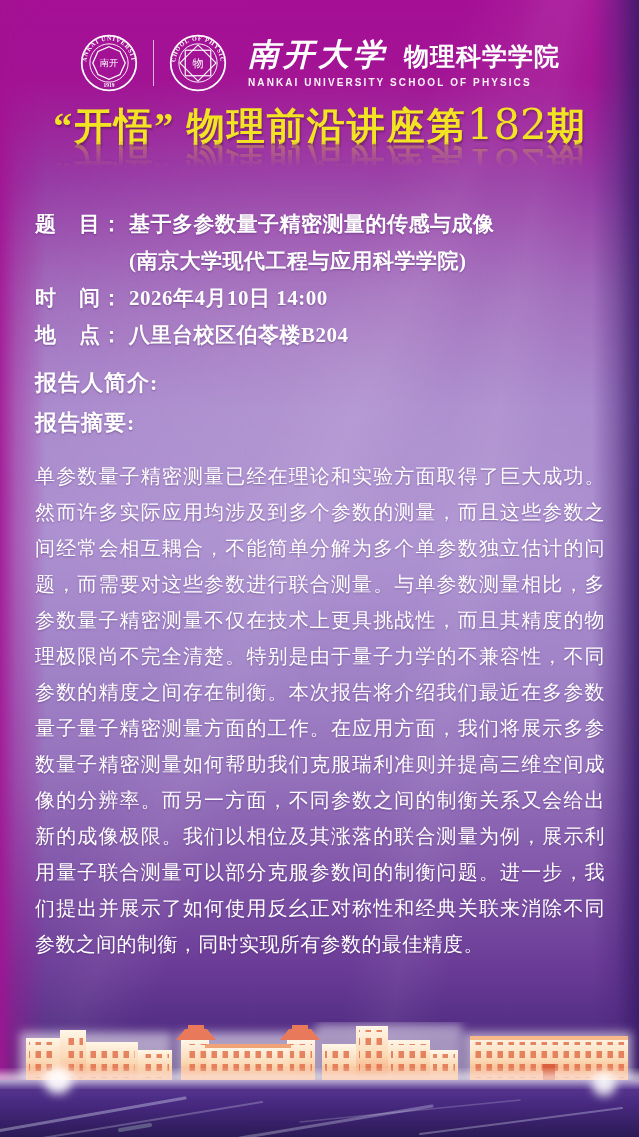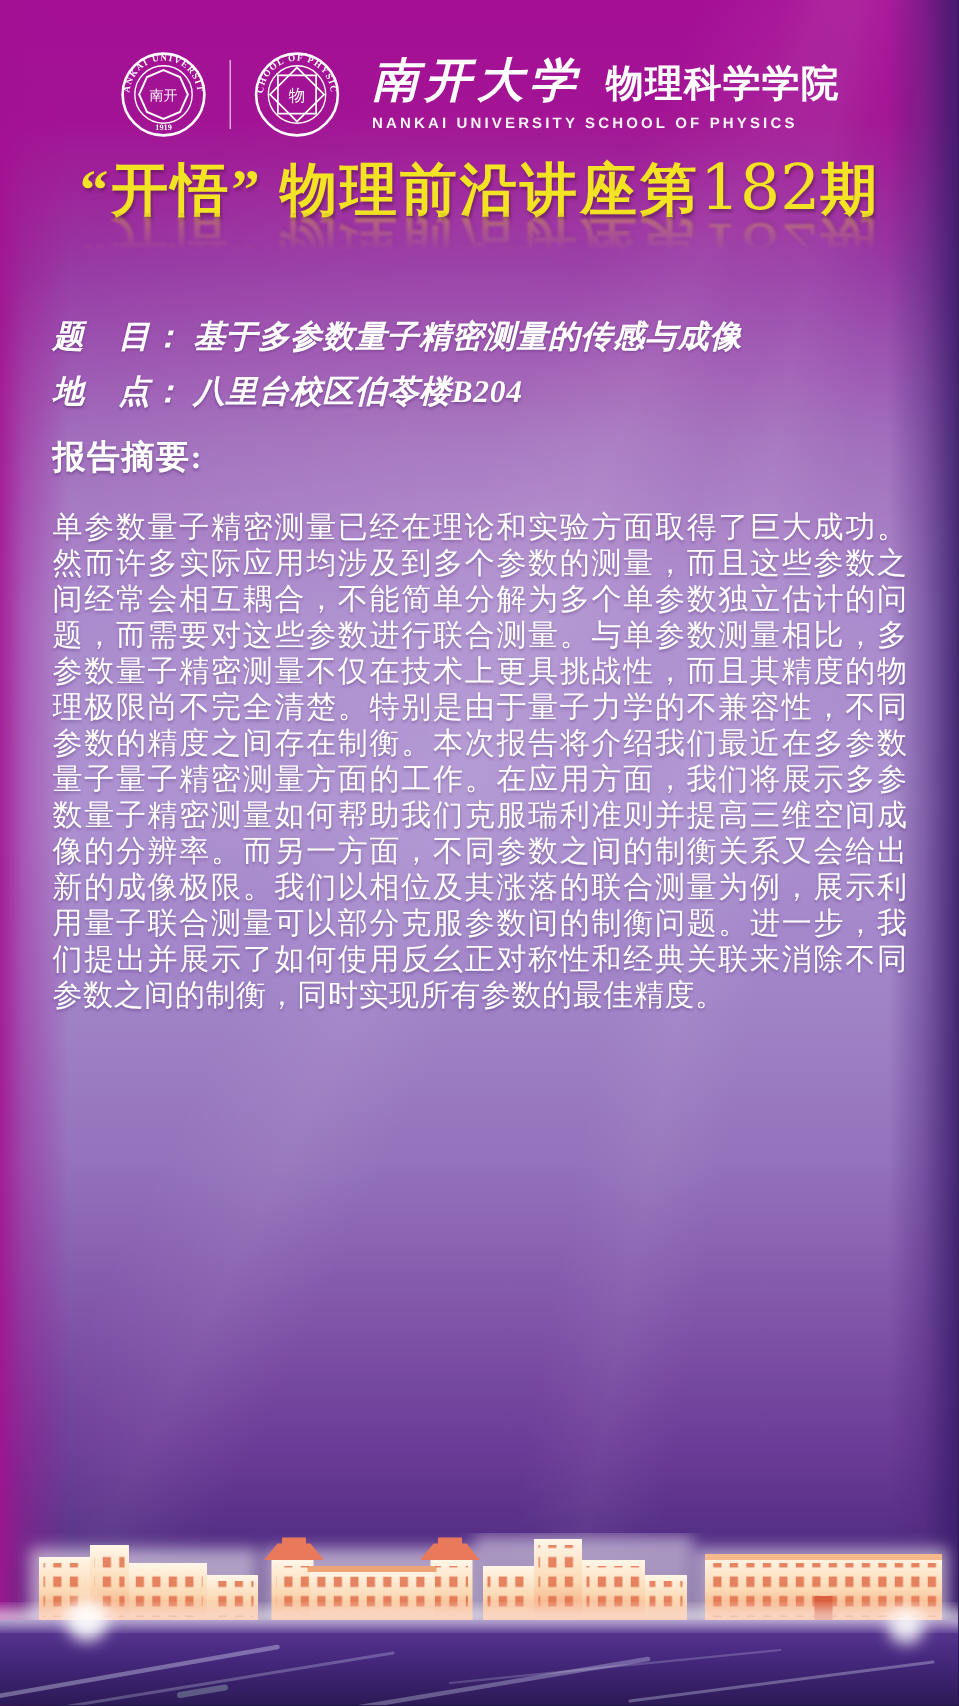--- a/index.html
+++ b/index.html
@@ -45,32 +45,32 @@
     text-shadow:1px 2px 2px rgba(70,20,60,0.45);white-space:nowrap;
   }
   .lecture-title .num{font-family:"DejaVu Serif",serif;font-weight:normal;font-size:42px;letter-spacing:0;}
   .title-reflect{
     transform:scaleY(-1);opacity:.40;margin-top:-4px;filter:blur(0.6px);
     -webkit-mask-image:linear-gradient(to top, rgba(0,0,0,0.85), transparent 60%);
     mask-image:linear-gradient(to top, rgba(0,0,0,0.85), transparent 60%);
   }
 
   
-  .details{margin-top:22px;font-size:21px;font-style:italic;}
+  .details{margin-top:22px;font-size:21px;}
   .drow{display:flex;line-height:37px;text-shadow:0 1px 2px rgba(60,20,90,0.4);}
   .dlabel{flex:none;width:94px;font-weight:600;letter-spacing:1px;}
   .dvalue{flex:1;font-weight:600;letter-spacing:0.5px;}
 
   .section-heading{margin-top:14px;font-size:22px;font-weight:bold;letter-spacing:1px;
     line-height:30px;text-shadow:0 1px 2px rgba(60,20,90,0.4);}
   .para{margin-top:8px;font-size:20px;text-align:justify;letter-spacing:0.4px;
     text-shadow:0 1px 2px rgba(60,20,90,0.35);}
   .bio-text{line-height:37px;}
   .abstract-heading{margin-top:10px;}
-  .abstract-text{line-height:24px;margin-top:20px;}
+  .abstract-text{line-height:36px;margin-top:20px;}
 
   
   .skyline{position:absolute;left:0;bottom:0;width:639px;height:115px;z-index:1;display:block;}
 </style>
 </head>
 <body>
 
 <div class="poster">
 
   <svg class="skyline" viewBox="0 0 639 115" preserveAspectRatio="none" aria-hidden="true">
@@ -209,23 +209,32 @@
         <span>“开悟”</span><span> 物理前沿讲座第</span><span class="num">182</span><span>期</span>
       </div>
     </div>
 
     <div class="details">
       <div class="drow">
         <span class="dlabel">题　目：</span>
         <span class="dvalue">基于多参数量子精密测量的传感与成像</span>
       </div>
       <div class="drow">
+        <span class="dlabel"></span>
+        <span class="dvalue">(南京大学现代工程与应用科学学院)</span>
+      </div>
+      <div class="drow">
+        <span class="dlabel">时　间：</span>
+        <span class="dvalue">2026年4月10日 14:00</span>
+      </div>
+      <div class="drow">
         <span class="dlabel">地　点：</span>
         <span class="dvalue">八里台校区伯苓楼B204</span>
       </div>
     </div>
 
+    <div class="section-heading">报告人简介:</div>
 
     <div class="section-heading abstract-heading">报告摘要:</div>
     <div class="para abstract-text">单参数量子精密测量已经在理论和实验方面取得了巨大成功。然而许多实际应用均涉及到多个参数的测量，而且这些参数之间经常会相互耦合，不能简单分解为多个单参数独立估计的问题，而需要对这些参数进行联合测量。与单参数测量相比，多参数量子精密测量不仅在技术上更具挑战性，而且其精度的物理极限尚不完全清楚。特别是由于量子力学的不兼容性，不同参数的精度之间存在制衡。本次报告将介绍我们最近在多参数量子量子精密测量方面的工作。在应用方面，我们将展示多参数量子精密测量如何帮助我们克服瑞利准则并提高三维空间成像的分辨率。而另一方面，不同参数之间的制衡关系又会给出新的成像极限。我们以相位及其涨落的联合测量为例，展示利用量子联合测量可以部分克服参数间的制衡问题。进一步，我们提出并展示了如何使用反幺正对称性和经典关联来消除不同参数之间的制衡，同时实现所有参数的最佳精度。</div>
 
   </div>
 </div>
 
 </body></html>

